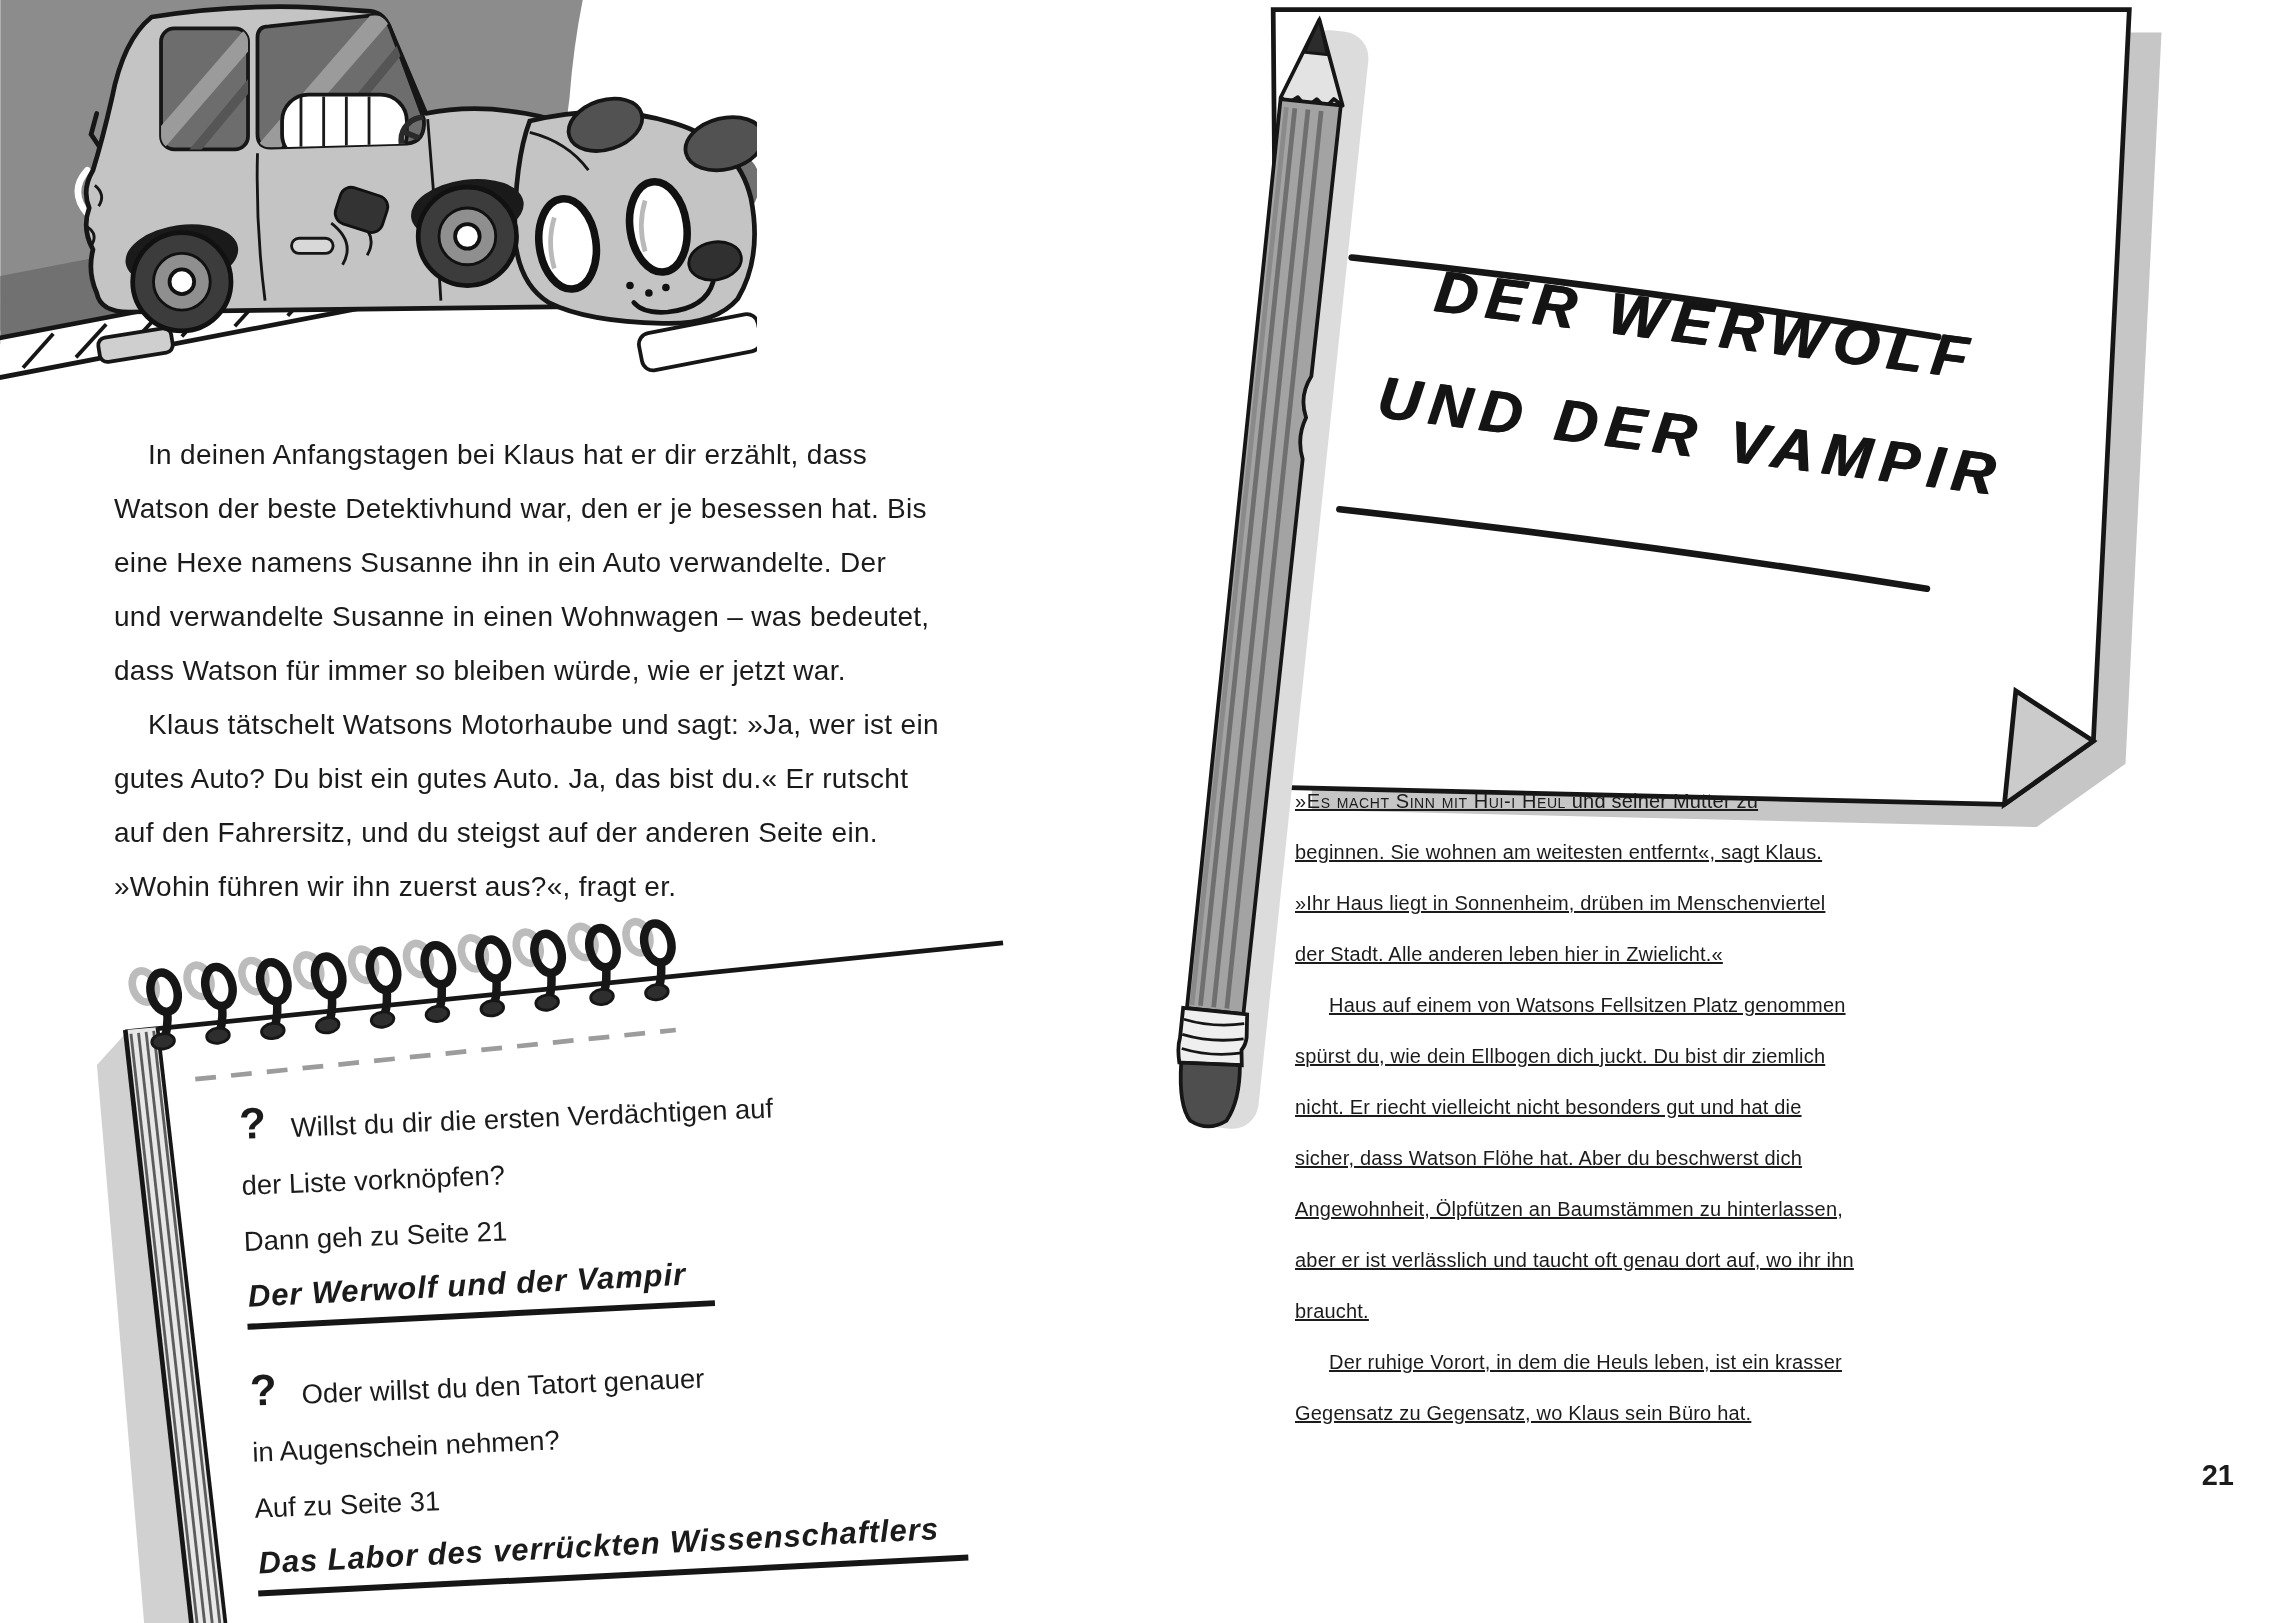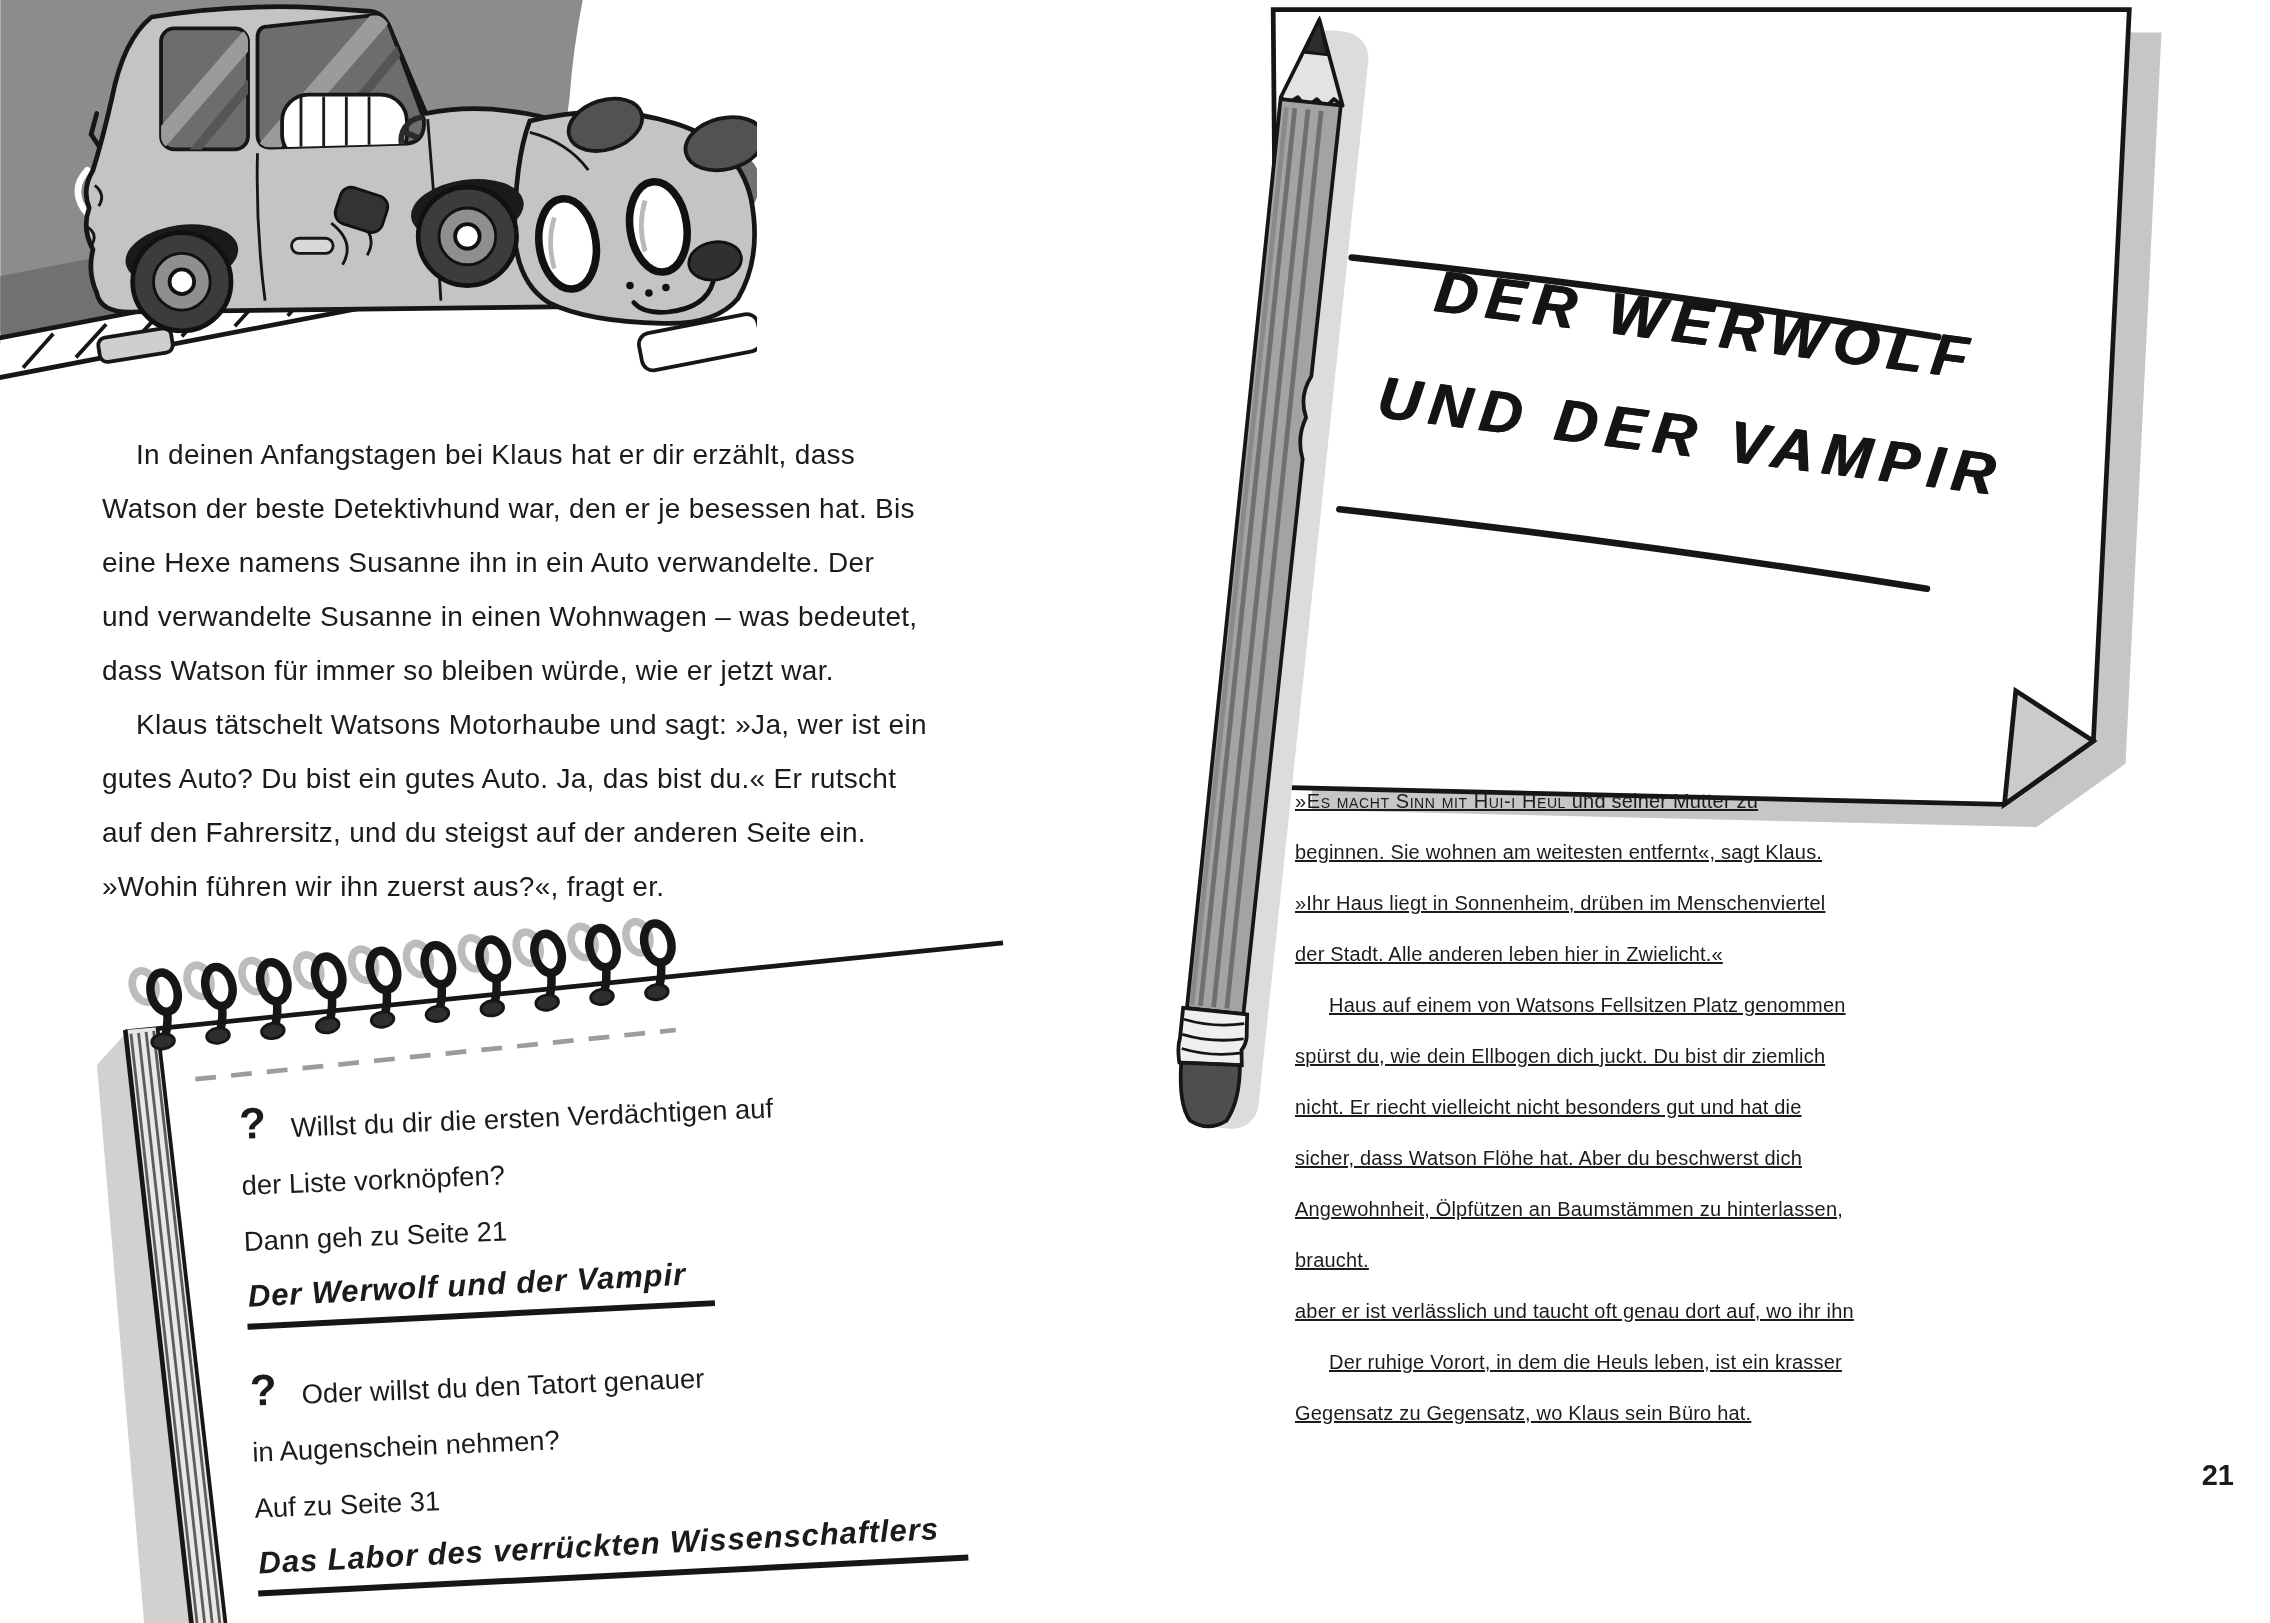--- a/index.html
+++ b/index.html
@@ -2,21 +2,21 @@
 <html style="--ink: #1b1b1b; --illustration-bg: #8c8c8c; --road: #717171; --road-dark: #5e5e5e; --car-body: #c4c4c4; --window-glass: #6d6d6d; --shadow-gray: #c6c6c6; --coil-ghost: #bcbcbc; --dashed-line: #9c9c9c; --pencil-shaft: #a3a3a3; --pencil-glow: #dcdcdc; --paper-white: #ffffff;font-size:15px"><head>
 <meta charset="utf-8">
 <style>
   html,body{margin:0;padding:0;background:#9a9a9a;}
   .stage{position:relative;width:2270px;height:1624px;background:#ffffff;overflow:hidden;
          font-family:"Liberation Sans",sans-serif;color:var(--ink,#1b1b1b);}
   .tline{white-space:pre;}
   .indent{padding-left:34px;}
 
   
-  .text-left{position:absolute;left:102px;top:428px;font-size:28px;line-height:54px;letter-spacing:0.3px;}
+  .text-left{position:absolute;left:114px;top:428px;font-size:28px;line-height:54px;letter-spacing:0.3px;}
 
   
   .nb-text{position:absolute;left:238px;top:1096px;width:795px;
            transform:rotate(-2.3deg);transform-origin:left top;font-size:27.4px;line-height:56px;}
   .nb-line1{display:flex;align-items:baseline;gap:24.6px;}
   .qmark{font-size:44px;font-weight:800;letter-spacing:0;}
   .nb-link{display:inline-block;font-size:31px;font-weight:700;font-style:italic;letter-spacing:0.9px;
            border-bottom:6.6px solid #161616;padding:1.9px 28px 6.6px 1.9px;margin:3.8px 0 32px;line-height:42px;
            transform:rotate(-.6deg);transform-origin:left center;}
   .nb-item{white-space:nowrap;}
@@ -308,22 +308,22 @@
       <div class="tline"><span class="sc">»Es macht Sinn mit Hui-i Heul</span><span> und seiner Mutter zu</span></div>
       <div>
           <div class="tline">beginnen. Sie wohnen am weitesten entfernt«, sagt Klaus.</div>
           <div class="tline">»Ihr Haus liegt in Sonnenheim, drüben im Menschenviertel</div>
           <div class="tline">der Stadt. Alle anderen leben hier in Zwielicht.«</div>
           <div class="tline indent">Haus auf einem von Watsons Fellsitzen Platz genommen</div>
           <div class="tline">spürst du, wie dein Ellbogen dich juckt. Du bist dir ziemlich</div>
           <div class="tline">nicht. Er riecht vielleicht nicht besonders gut und hat die</div>
           <div class="tline">sicher, dass Watson Flöhe hat. Aber du beschwerst dich</div>
           <div class="tline">Angewohnheit, Ölpfützen an Baumstämmen zu hinterlassen,</div>
+          <div class="tline">aber er ist verlässlich und taucht oft genau dort auf, wo ihr ihn</div>
           <div class="tline">braucht.</div>
-          <div class="tline">aber er ist verlässlich und taucht oft genau dort auf, wo ihr ihn</div>
           <div class="tline indent">Der ruhige Vorort, in dem die Heuls leben, ist ein krasser</div>
           <div class="tline">Gegensatz zu Gegensatz, wo Klaus sein Büro hat.</div>
         </div>
     </div>
 
     <div class="page-number">21</div>
   </section>
 </div>
 
 

